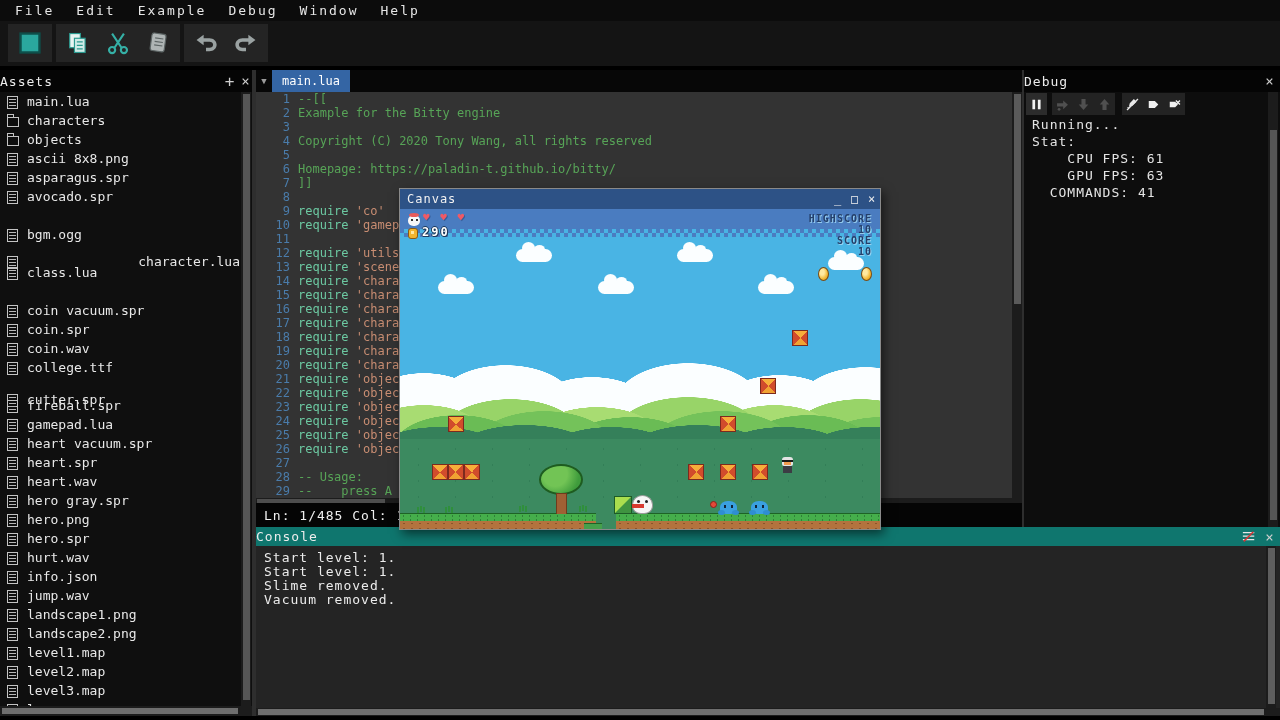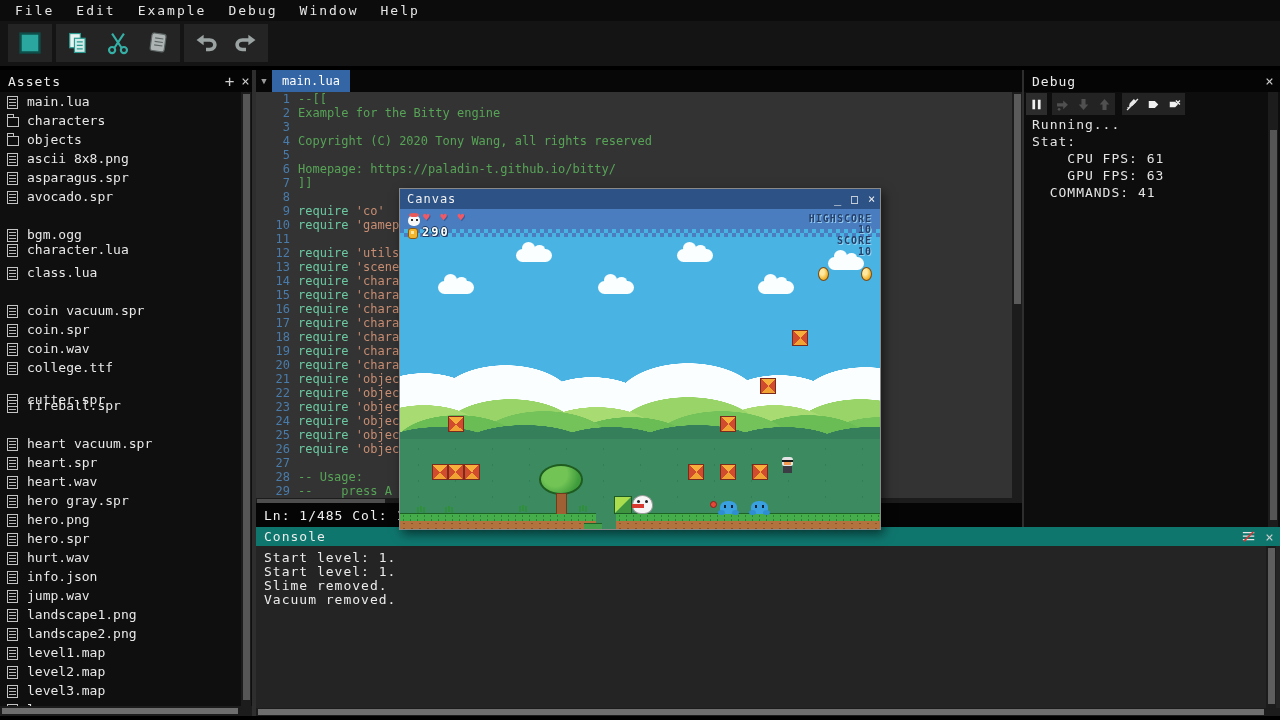--- a/index.html
+++ b/index.html
@@ -12,21 +12,21 @@
   .menu-item{padding:0 11px;font-size:13px;letter-spacing:2px;color:#e6e6e6;cursor:default}
 
   
   #toolbar{position:absolute;left:0;top:21px;width:1280px;height:45px;background:#141414}
   .tb-group{position:absolute;top:3px;height:38px;background:#242424;display:flex;align-items:center;padding:0 2px}
   .tb-btn{width:40px;height:34px;display:flex;align-items:center;justify-content:center}
   .tb-btn svg{width:26px;height:26px}
 
   
   .panel-header{position:absolute;left:0;top:0;right:0;height:22px;background:#050505;
-    display:flex;align-items:center;font-size:13px;letter-spacing:1px;color:#ececec;padding-left:8px;box-sizing:border-box}
+    display:flex;align-items:center;font-size:13px;letter-spacing:1px;color:#ececec;box-sizing:border-box}
   .hdr-btn{position:absolute;top:0;width:16px;height:22px;display:flex;align-items:center;justify-content:center;
     color:#cfcfcf;font-size:14px}
   .track{position:absolute;background:#1c1c1c}
   .thumb{position:absolute;background:#646464}
 
   
   #assets{position:absolute;left:0;top:70px;width:252px;height:646px;background:#0f0f0f}
   #assets-list{position:absolute;left:0;top:22px;width:240px;height:614px;overflow:hidden}
   .asset-row{position:absolute;left:0;width:240px;height:19px;display:flex;align-items:center;font-size:13px;color:#e8e8e8}
   .asset-ic{width:13px;height:14px;margin-left:7px;margin-right:7px;position:relative;flex:none}
@@ -269,21 +269,21 @@
             <div class="icon-file"></div>
           </div>
           <div>avocado.spr</div>
         </div>
         <div class="asset-row" style="top: 133px;">
           <div class="asset-ic">
             <div class="icon-file"></div>
           </div>
           <div>bgm.ogg</div>
         </div>
-        <div class="asset-row" style="top: 148px;">
+        <div class="asset-row" style="top: 160px; justify-content: space-between;">
           <div class="asset-ic">
             <div class="icon-file"></div>
           </div>
           <div>character.lua</div>
         </div>
         <div class="asset-row" style="top: 171px;">
           <div class="asset-ic">
             <div class="icon-file"></div>
           </div>
           <div>class.lua</div>
@@ -316,20 +316,26 @@
           <div class="asset-ic">
             <div class="icon-file"></div>
           </div>
           <div>cutter.spr</div>
         </div>
         <div class="asset-row" style="top: 304px;">
           <div class="asset-ic">
             <div class="icon-file"></div>
           </div>
           <div>fireball.spr</div>
+        </div>
+        <div class="asset-row" style="top: 323px;">
+          <div class="asset-ic">
+            <div class="icon-file"></div>
+          </div>
+          <div>gamepad.lua</div>
         </div>
         <div class="asset-row" style="top: 342px;">
           <div class="asset-ic">
             <div class="icon-file"></div>
           </div>
           <div>heart vacuum.spr</div>
         </div>
         <div class="asset-row" style="top: 361px;">
           <div class="asset-ic">
             <div class="icon-file"></div>

